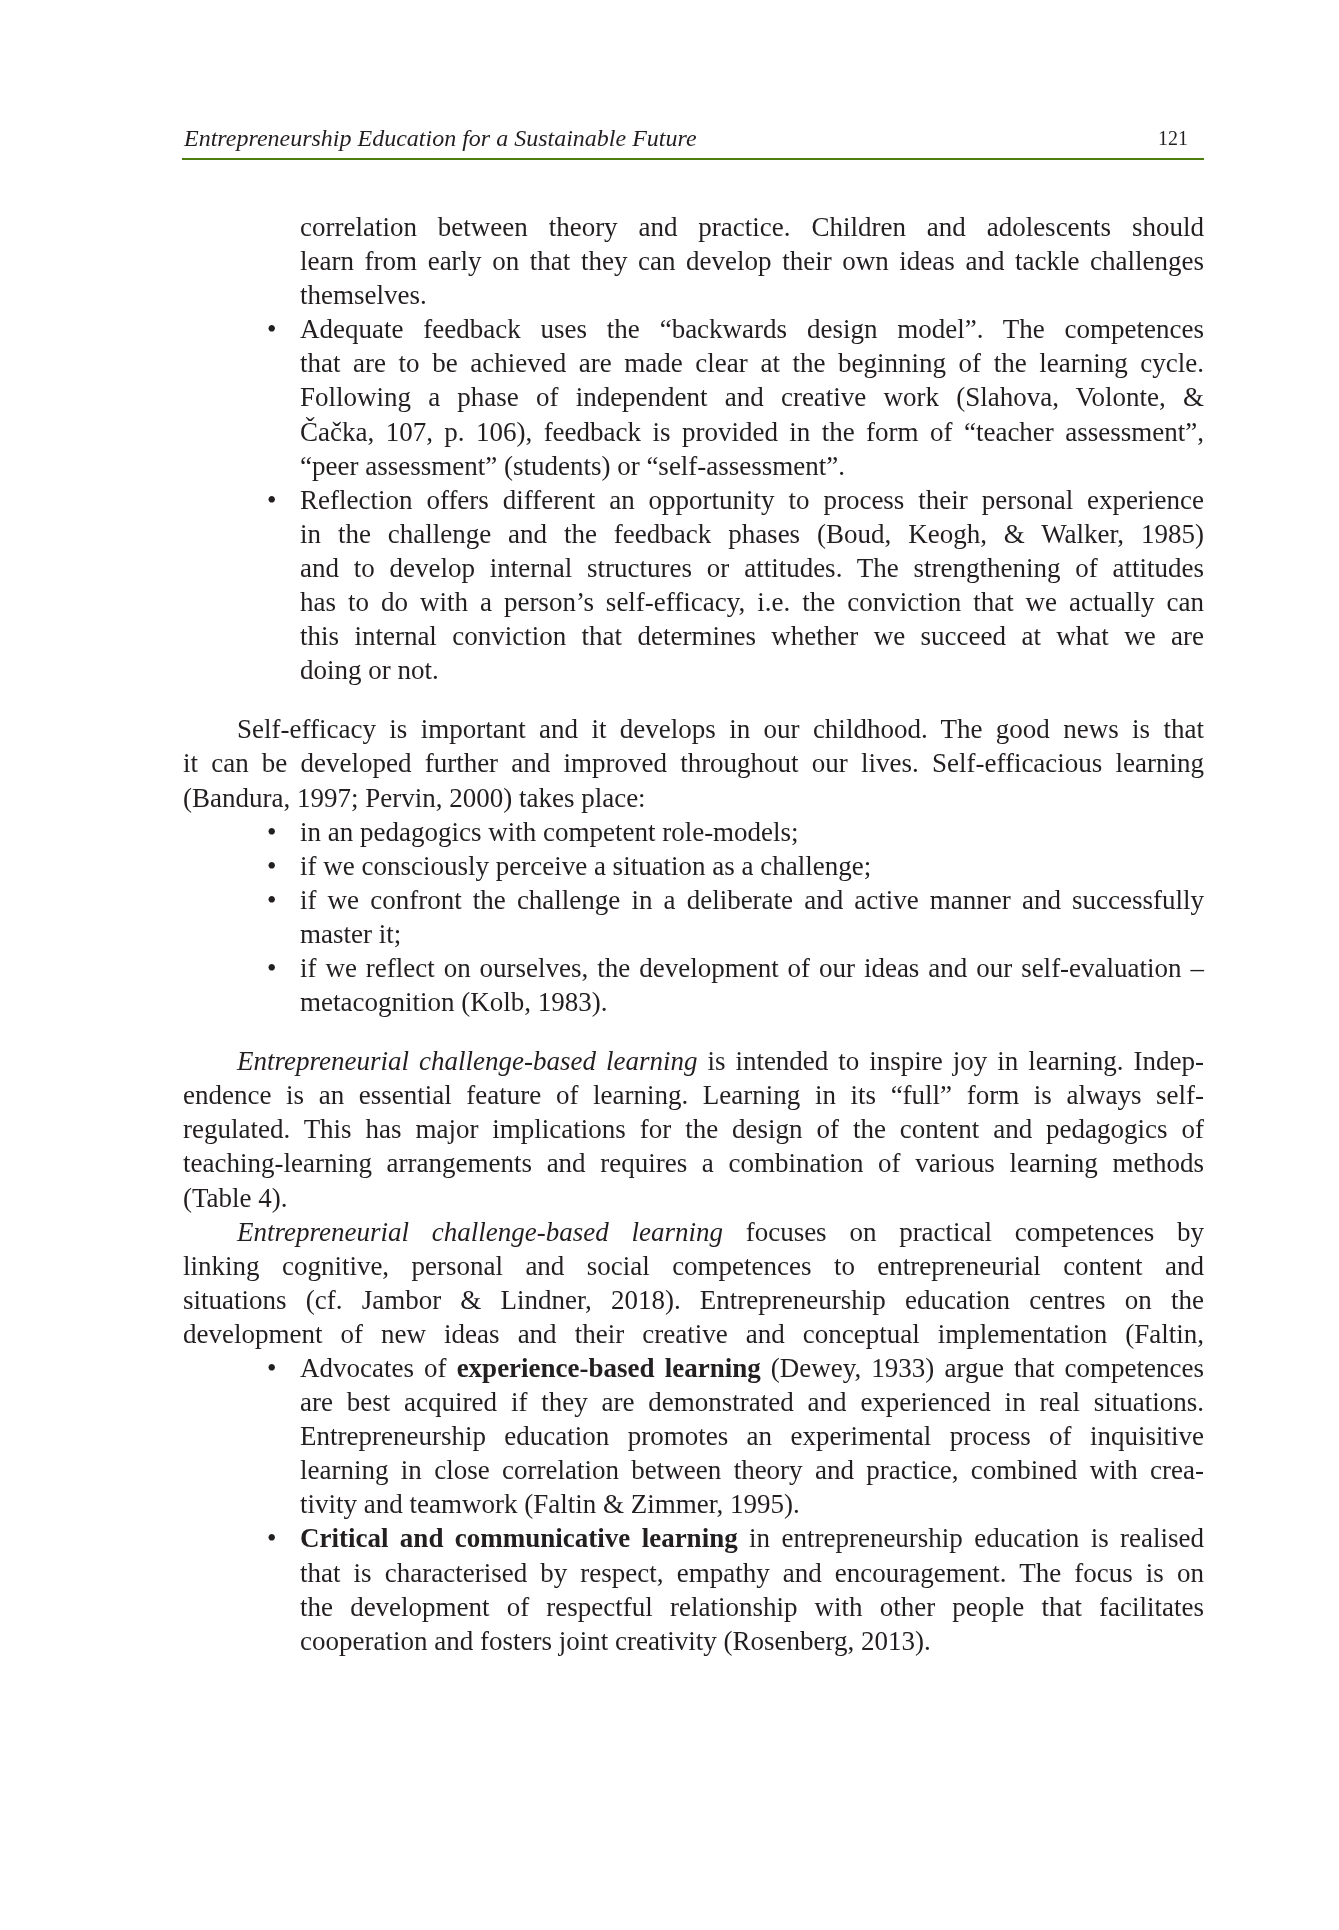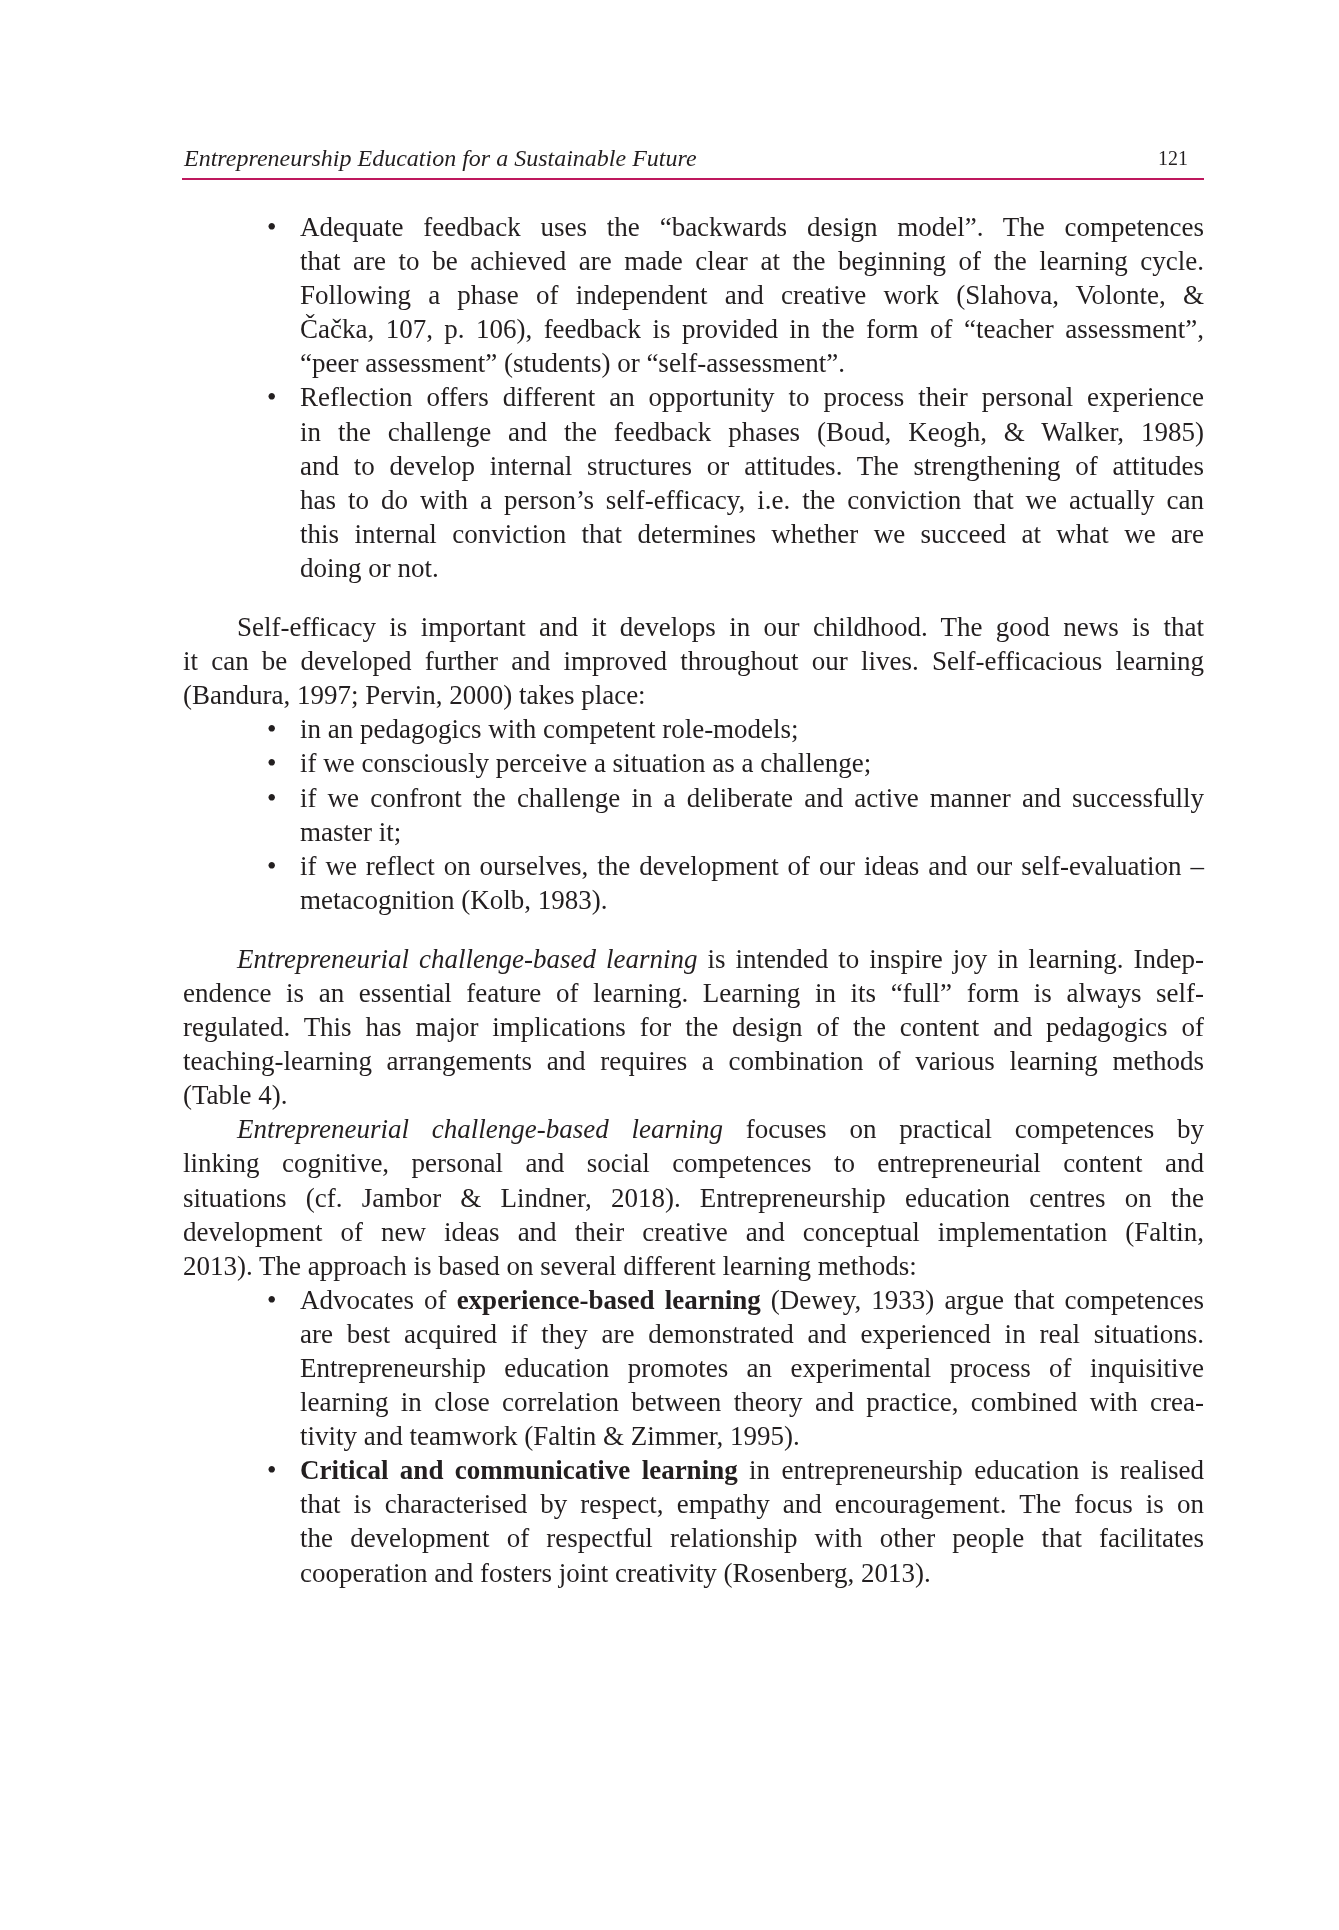--- a/index.html
+++ b/index.html
@@ -1,18 +1,18 @@
 <!DOCTYPE html>
 <html><head>
 <meta charset="utf-8">
 <style>
   html, body { margin: 0; padding: 0; background: #ffffff; }
   body { width: 1339px; height: 1930px; position: relative; overflow: hidden;
          font-family: "Liberation Serif", serif; color: #231f20; }
-  .header { position: absolute; left: 182px; top: 142px; width: 1022px; height: 36px; border-bottom: 2px solid #be185d; }
+  .header { position: absolute; left: 182px; top: 122px; width: 1022px; height: 36px; border-bottom: 2px solid #4d7c0f; }
   .header .title { position: absolute; left: 2px; top: 0; font-style: italic; font-size: 24px; line-height: 32px; }
   .header .pageno { position: absolute; right: 16px; top: 0; font-size: 20px; line-height: 32px; }
   .body { position: absolute; left: 183px; top: 210px; width: 1021px; font-size: 27px; }
   .line { height: 34.1px; line-height: 34.1px; white-space: nowrap; text-align: justify; text-align-last: justify; position: relative; }
   .line.last { text-align-last: left; }
   .line.ind1 { padding-left: 117px; }   
   .line.para { padding-left: 54px; }     
   .line .bul { position: absolute; left: 84px; top: 0; font-size: 27px; }
   .gap { height: 25px; }
   i { font-style: italic; }
@@ -20,20 +20,25 @@
 </style>
 </head>
 <body>
 
 <div class="page">
   <div class="header">
     <span class="title">Entrepreneurship Education for a Sustainable Future</span>
     <span class="pageno">121</span>
   </div>
   <div class="body" id="body">
+      <div>
+        <div class="line ind1" style="white-space: normal;"><span>correlation between theory and practice. Children and adolescents should</span></div>
+        <div class="line ind1" style="white-space: normal;"><span>learn from early on that they can develop their own ideas and tackle challenges</span></div>
+        <div class="line ind1 last" style="white-space: normal;"><span>themselves.</span></div>
+      </div>
       <div>
         <div class="line ind1" style="white-space: normal;"><span class="bul">•</span><span>Adequate feedback uses the “backwards design model”. The competences</span></div>
         <div class="line ind1" style="white-space: normal;"><span>that are to be achieved are made clear at the beginning of the learning cycle.</span></div>
         <div class="line ind1" style="white-space: normal;"><span>Following a phase of independent and creative work (Slahova, Volonte, &amp;</span></div>
         <div class="line ind1" style="white-space: normal;"><span>Čačka, 107, p. 106), feedback is provided in the form of “teacher assessment”,</span></div>
         <div class="line ind1 last" style="white-space: normal;"><span>“peer assessment” (students) or “self-assessment”.</span></div>
       </div>
       <div>
         <div class="line ind1" style="white-space: normal;"><span class="bul">•</span><span>Reflection offers different an opportunity to process their personal experience</span></div>
         <div class="line ind1" style="white-space: normal;"><span>in the challenge and the feedback phases (Boud, Keogh, &amp; Walker, 1985)</span></div>
@@ -68,21 +73,20 @@
         <div class="line" style="white-space: normal;"><span>endence is an essential feature of learning. Learning in its “full” form is always self-</span></div>
         <div class="line" style="white-space: normal;"><span>regulated. This has major implications for the design of the content and pedagogics of</span></div>
         <div class="line" style="white-space: normal;"><span>teaching-learning arrangements and requires a combination of various learning methods</span></div>
         <div class="line last" style="white-space: normal;"><span>(Table 4).</span></div>
       </div>
       <div>
         <div class="line para" style="white-space: normal;"><i>Entrepreneurial challenge-based learning</i><span> focuses on practical competences by</span></div>
         <div class="line" style="white-space: normal;"><span>linking cognitive, personal and social competences to entrepreneurial content and</span></div>
         <div class="line" style="white-space: normal;"><span>situations (cf. Jambor &amp; Lindner, 2018). Entrepreneurship education centres on the</span></div>
         <div class="line" style="white-space: normal;"><span>development of new ideas and their creative and conceptual implementation (Faltin,</span></div>
-        <div class="line last" style="white-space: normal;"><span>2013). The approach is based on several different learning methods:</span></div>
       </div>
       <div>
         <div class="line ind1" style="white-space: normal;"><span class="bul">•</span><span>Advocates of </span><b>experience-based learning</b><span> (Dewey, 1933) argue that competences</span></div>
         <div class="line ind1" style="white-space: normal;"><span>are best acquired if they are demonstrated and experienced in real situations.</span></div>
         <div class="line ind1" style="white-space: normal;"><span>Entrepreneurship education promotes an experimental process of inquisitive</span></div>
         <div class="line ind1" style="white-space: normal;"><span>learning in close correlation between theory and practice, combined with crea-</span></div>
         <div class="line ind1 last" style="white-space: normal;"><span>tivity and teamwork (Faltin &amp; Zimmer, 1995).</span></div>
       </div>
       <div>
         <div class="line ind1" style="white-space: normal;"><span class="bul">•</span><b>Critical and communicative learning</b><span> in entrepreneurship education is realised</span></div>

